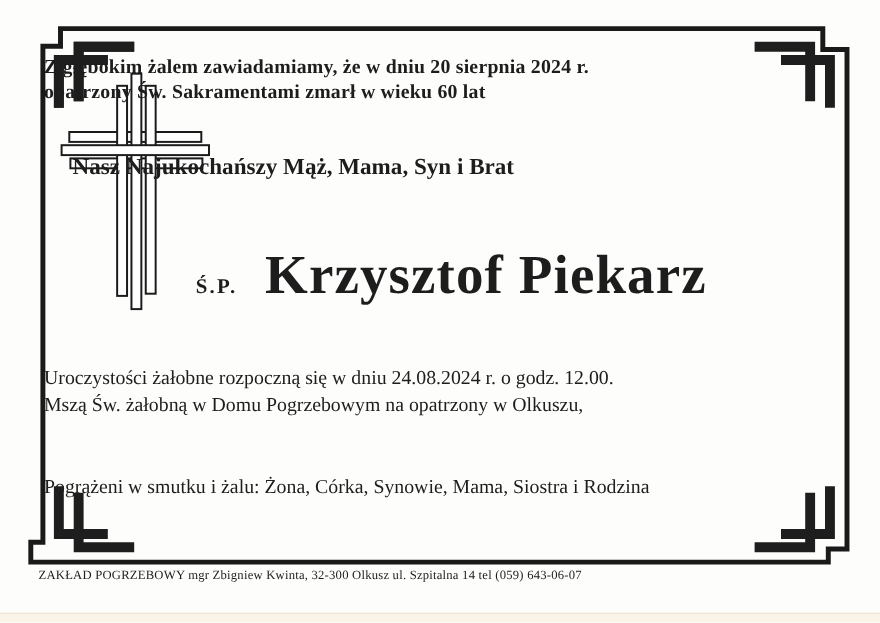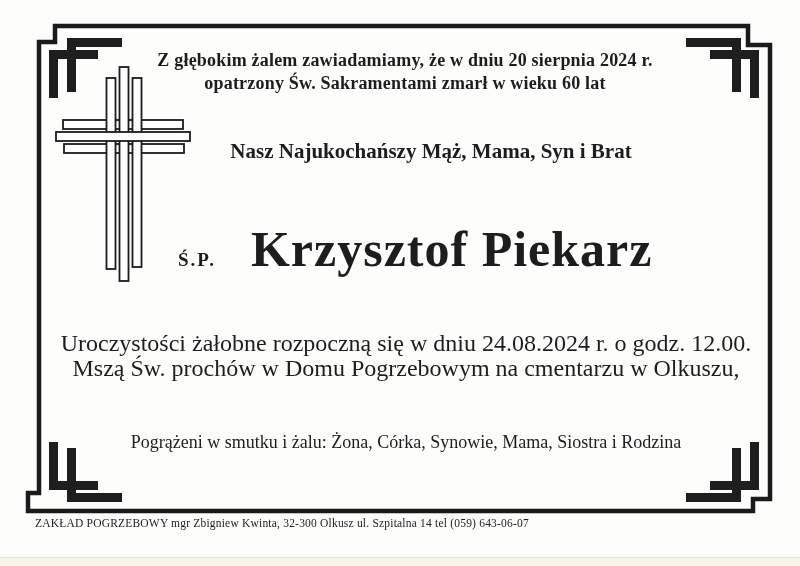--- a/index.html
+++ b/index.html
@@ -6,43 +6,43 @@
   .page{
     position:relative;
     width:800px;height:566px;
     background:#fdfdfb;
     overflow:hidden;
     font-family:"Liberation Serif","DejaVu Serif",serif;
     color:#1d1d1d;
   }
   .deco{position:absolute;left:0;top:0;width:800px;height:566px;pointer-events:none;}
   .txt{position:absolute;line-height:1.25;}
-  .center{text-align:center;}
+  .center{text-align:left;}
   .intro{
     left:40px;top:49px;width:730px;
     font-size:18px;font-weight:bold;line-height:23px;
     letter-spacing:.2px;
   }
   .relation{
     left:66px;top:138px;width:730px;
     font-size:21px;font-weight:bold;
   }
   .name-row{
     left:178px;top:218px;width:580px;
-    display:flex;align-items:baseline;gap:35px;
+    display:flex;align-items:baseline;gap:25px;
   }
   .honorific{
     font-size:19px;font-weight:bold;letter-spacing:2px;white-space:nowrap;
   }
   .deceased{
     font-size:50px;font-weight:bold;letter-spacing:1px;white-space:nowrap;text-align:right;
   }
   .ceremony{
     left:40px;top:331px;width:732px;
-    font-size:24px;line-height:24.5px;
+    font-size:18px;line-height:24.5px;
   }
   .mourners{
     left:40px;top:431px;width:732px;
     font-size:18px;
   }
   .footer{
     left:35px;top:516px;width:740px;
     font-size:11.5px;letter-spacing:.2px;
   }
   .bottom-strip{
@@ -85,21 +85,21 @@
 
   <div class="txt relation center">Nasz Najukochańszy Mąż, Mama, Syn i Brat</div>
 
   <div class="txt name-row">
     <span class="honorific">Ś.P.</span>
     <span class="deceased">Krzysztof Piekarz</span>
   </div>
 
   <div class="txt ceremony center">
     <div>Uroczystości żałobne rozpoczną się w dniu 24.08.2024 r. o godz. 12.00.</div>
-    <div>Mszą Św. prochów w Domu Pogrzebowym na cmentarzu w Olkuszu,</div>
+    <div>Mszą Św. żałobną w Domu Pogrzebowym na opatrzony w Olkuszu,</div>
   </div>
 
   <div class="txt mourners center">Pogrążeni w smutku i żalu: Żona, Córka, Synowie, Mama, Siostra i Rodzina</div>
 
   <div class="txt footer">ZAKŁAD POGRZEBOWY mgr Zbigniew Kwinta,  32-300 Olkusz ul. Szpitalna 14 tel (059) 643-06-07</div>
 
   <div class="bottom-strip"></div>
 </div>
 
 </body></html>

